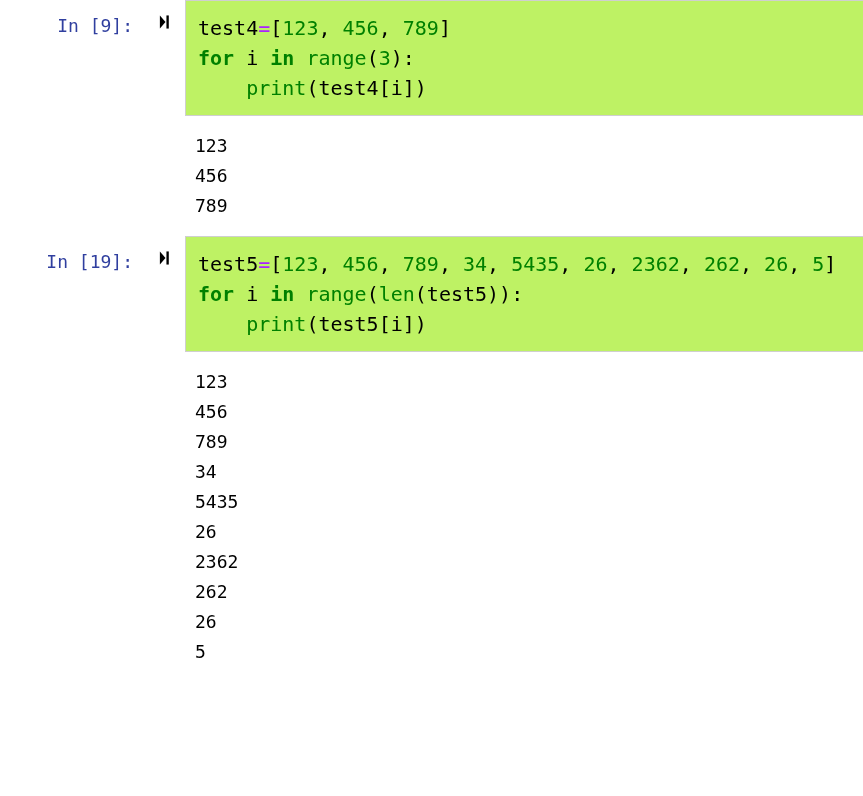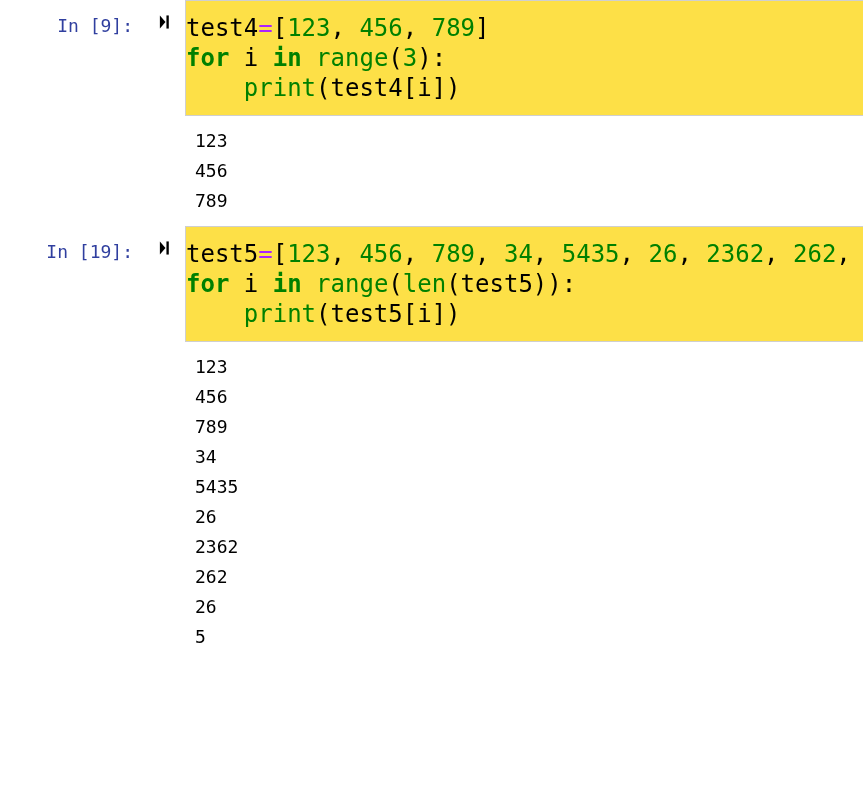--- a/index.html
+++ b/index.html
@@ -9,20 +9,21 @@
     }
     body {
       font-family: Consolas, "DejaVu Sans Mono", monospace;
       font-size: 18px;
       background: #ffffff;
       padding: 0;
     }
     .cell {
       display: flex;
       align-items: flex-start;
+      margin-bottom: 5px;
     }
     .prompt-col {
       width: 145px;
       flex-shrink: 0;
       text-align: right;
       padding-right: 12px;
       padding-top: 15px;
     }
     .prompt {
       color: #303F9F;
@@ -44,26 +45,26 @@
     }
     .run-icon svg {
       width: 15px;
       height: 16px;
     }
     .content-col {
       flex: 1;
       min-width: 0;
     }
     .code-input {
-      background: #fde047;
+      background: #bef264;
       border: 1px solid #cfcfcf;
       border-right: none;
-      padding: 12px 0;
+      padding: 12px 12px;
       font-family: Consolas, "DejaVu Sans Mono", monospace;
-      font-size: 24px;
+      font-size: 20px;
       line-height: 30px;
       white-space: pre;
       color: #000;
     }
     .output {
       padding: 10px 10px 10px 10px;
       font-family: Consolas, "DejaVu Sans Mono", monospace;
       font-size: 18px;
       line-height: 30px;
       white-space: pre;

